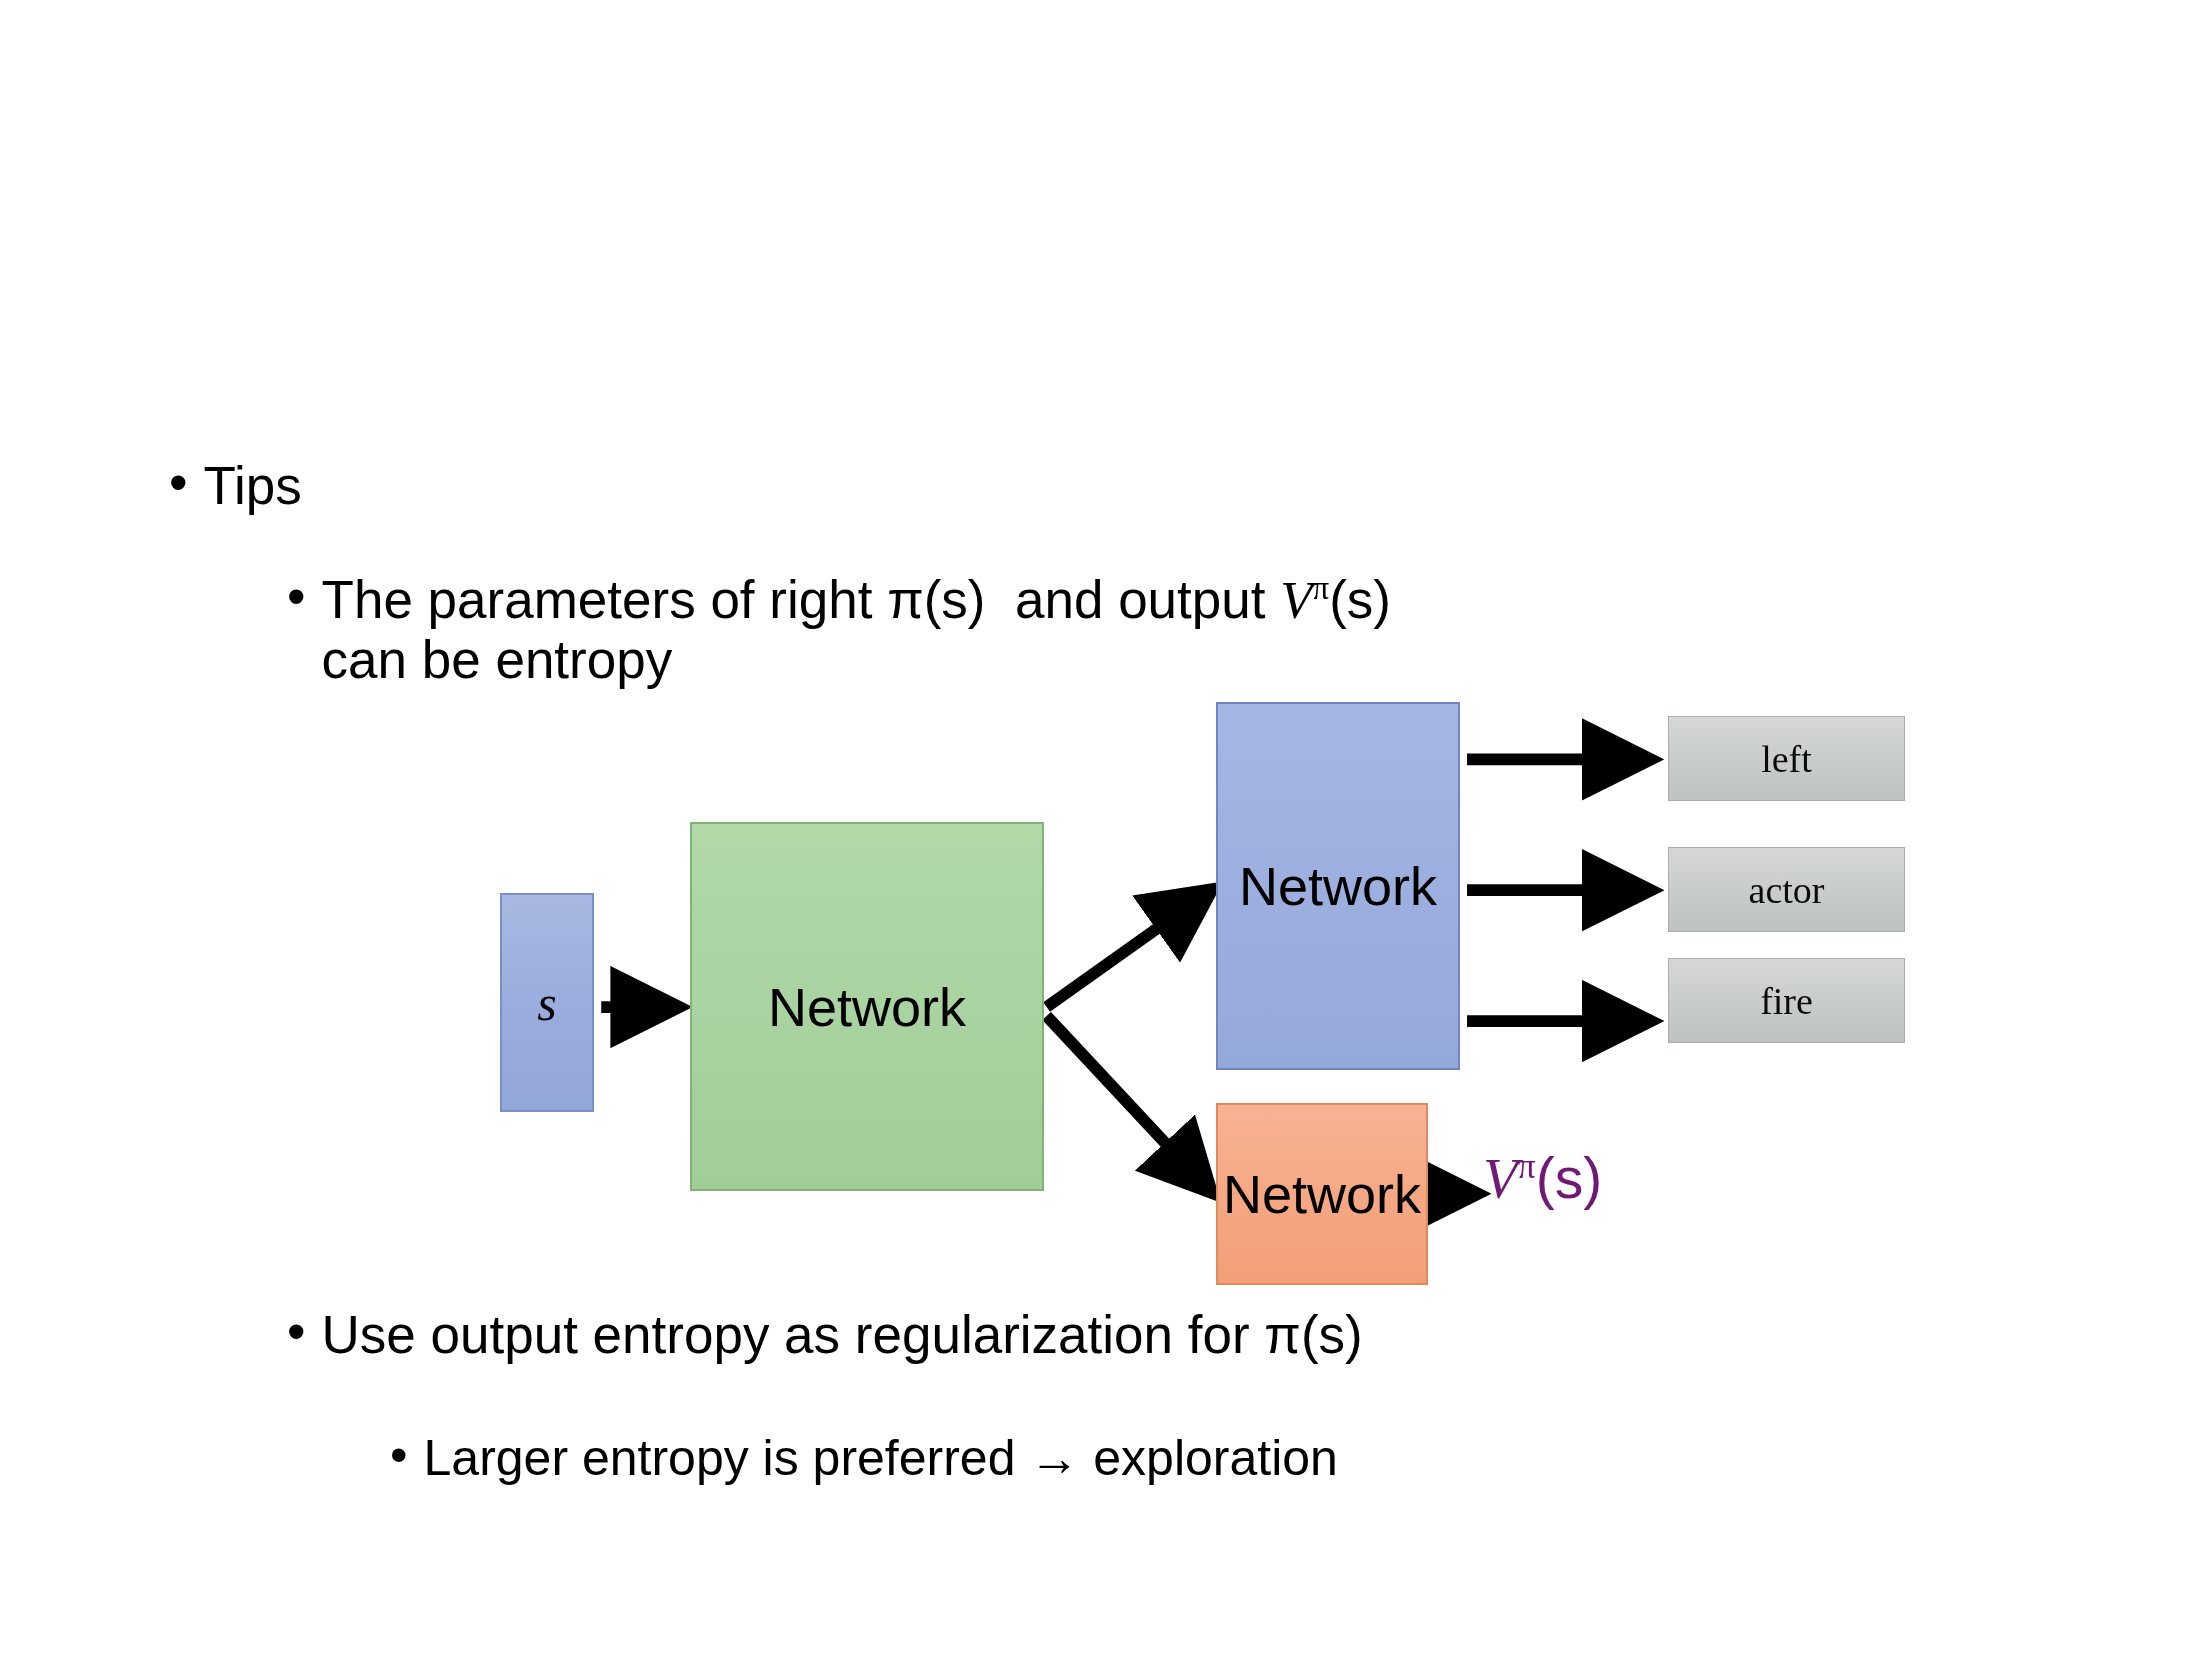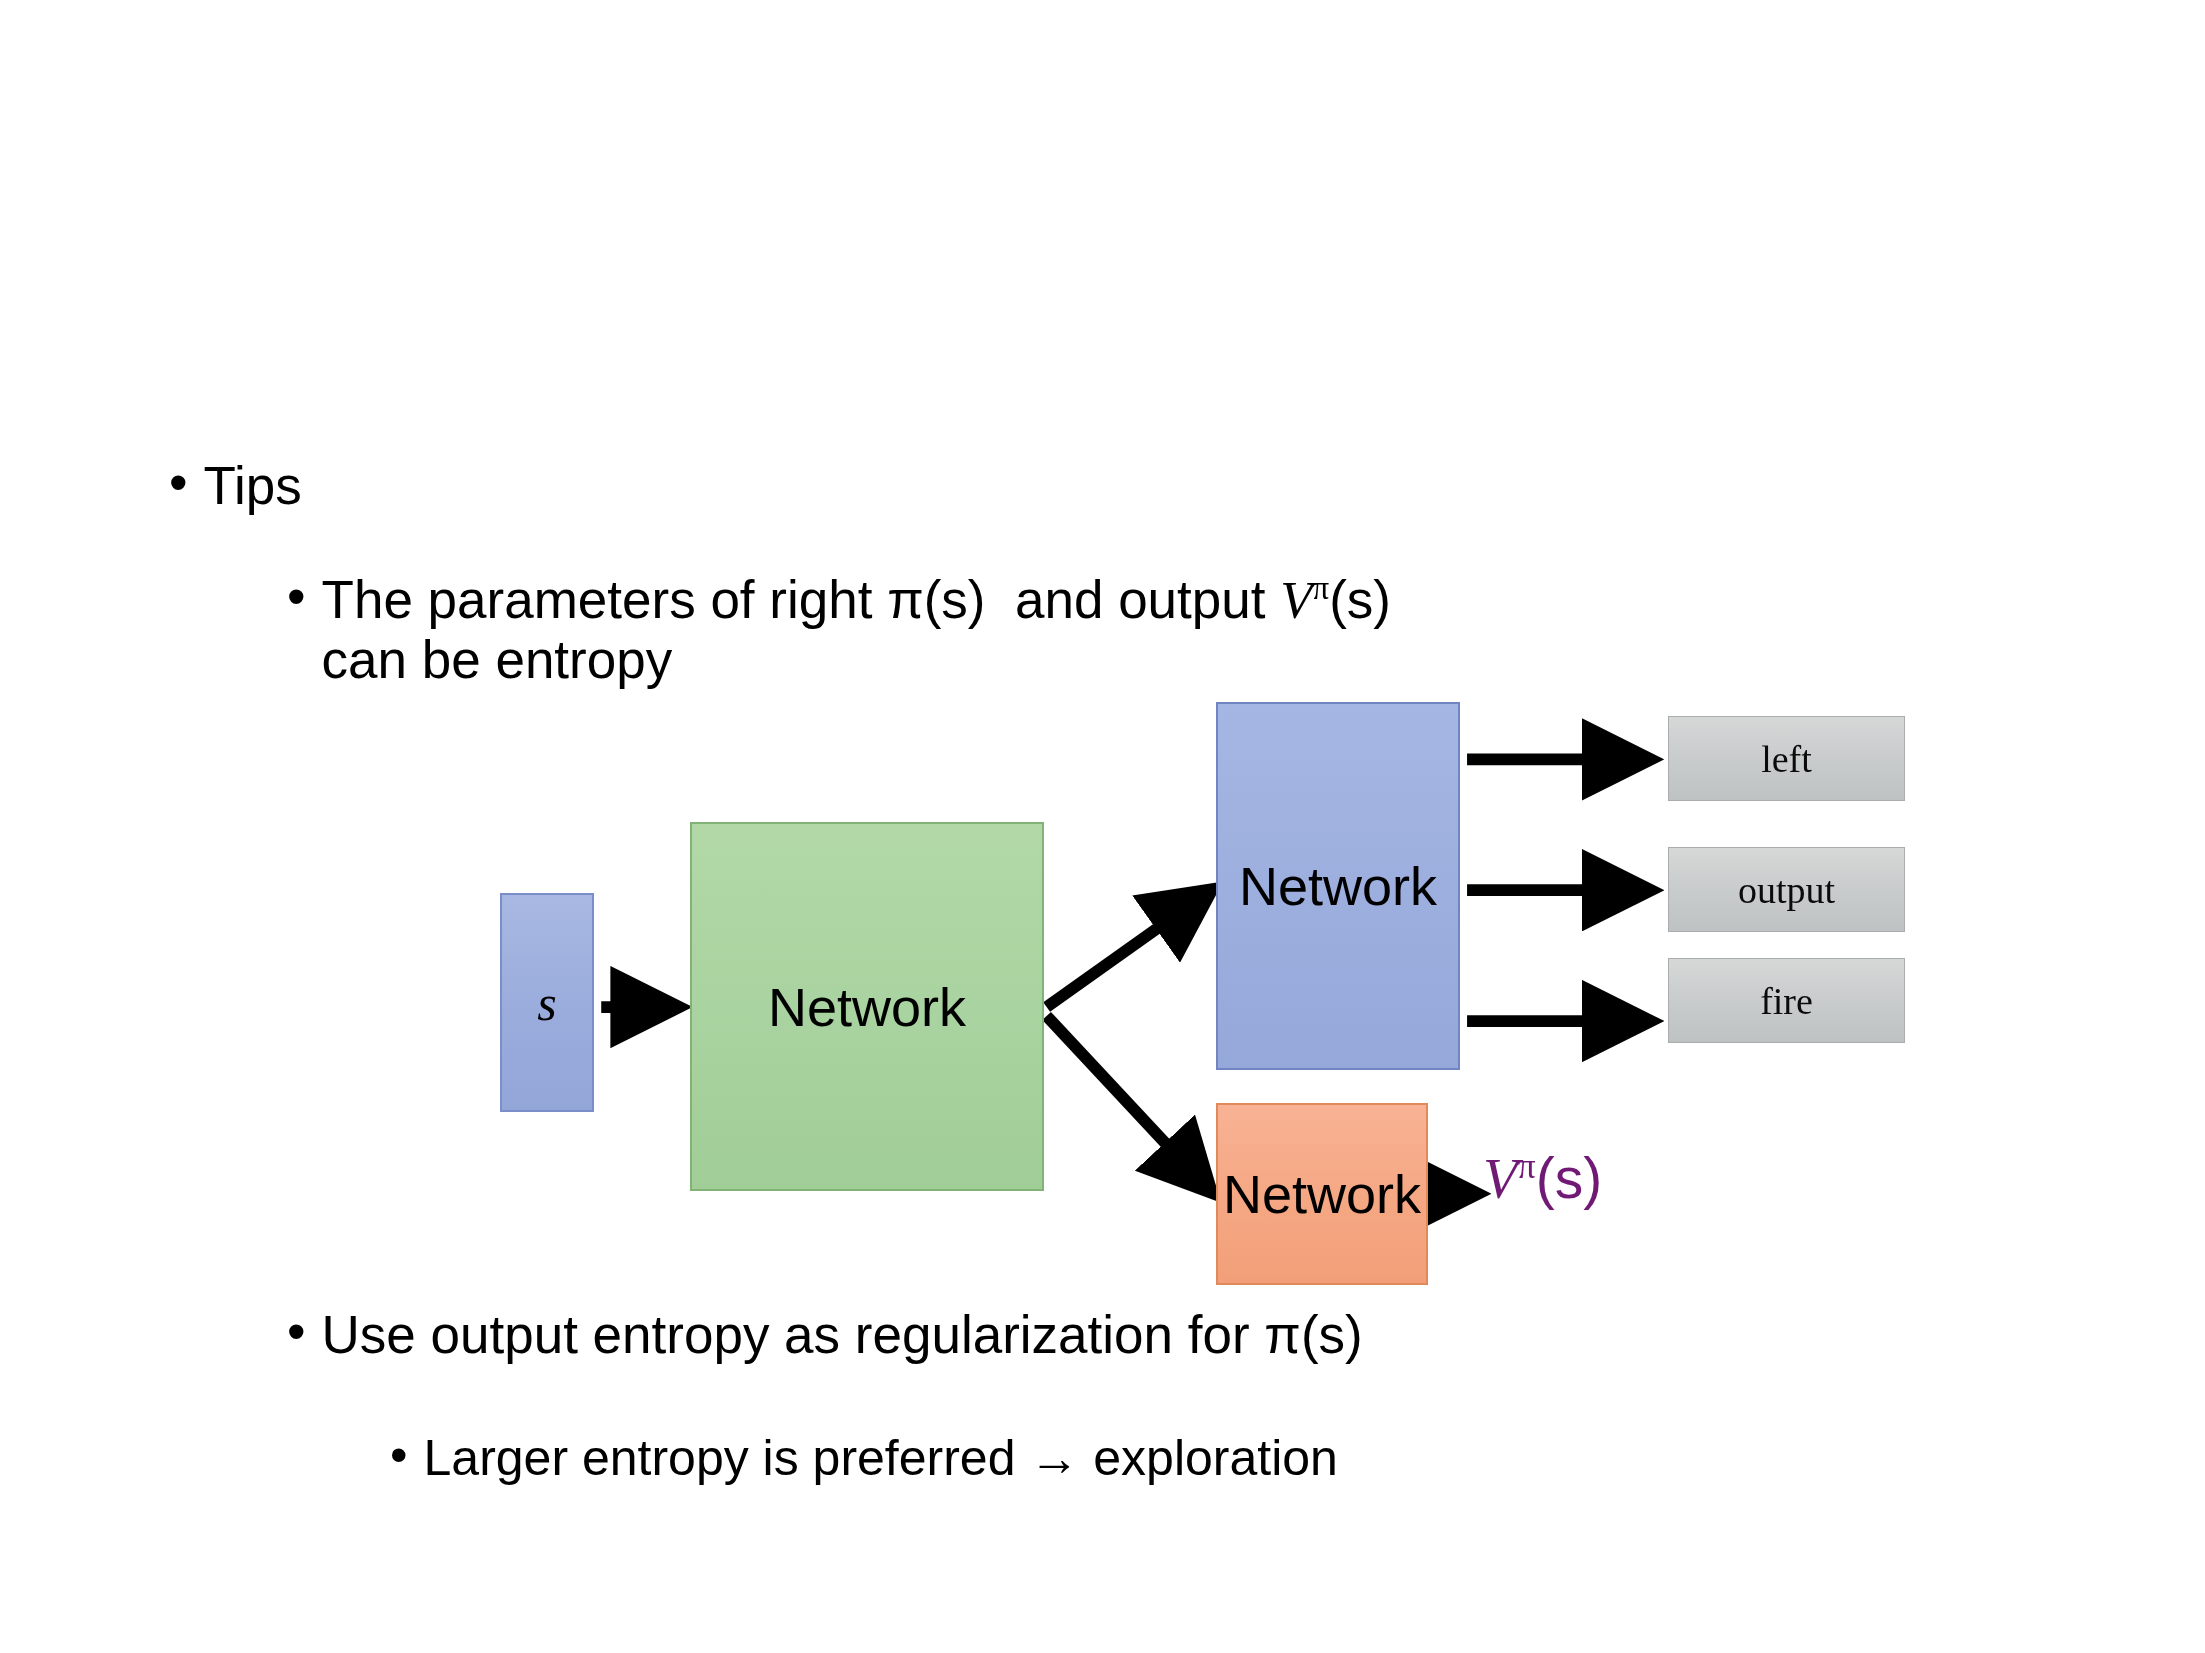--- a/index.html
+++ b/index.html
@@ -237,21 +237,21 @@
     </div>
 
     <div class="box" id="box-critic">
       <span>Network</span>
     </div>
 
     <div class="box outbox" id="out-left">
       <span>left</span>
     </div>
     <div class="box outbox" id="out-right">
-      <span>output</span>
+      <span>actor</span>
     </div>
     <div class="box outbox" id="out-fire">
       <span>fire</span>
     </div>
 
     <div id="vpi-label"><span class="mathi">V</span><span class="sup">π</span><span class="mathu">(s)</span></div>
 
   </div>
 </div>
 

